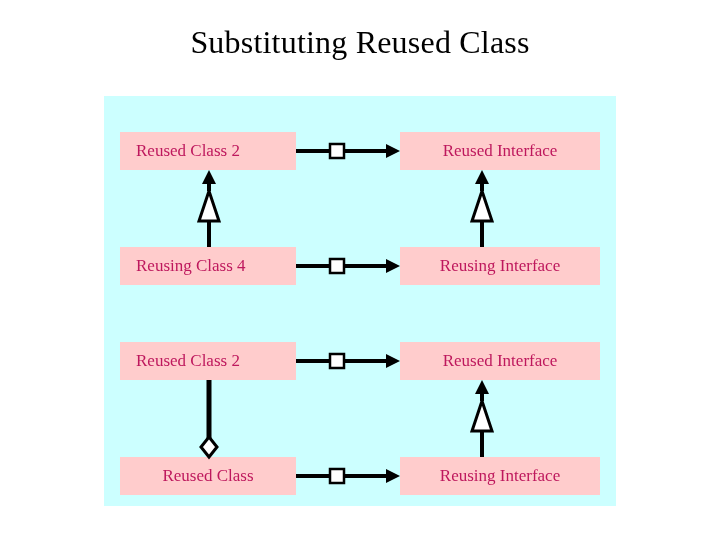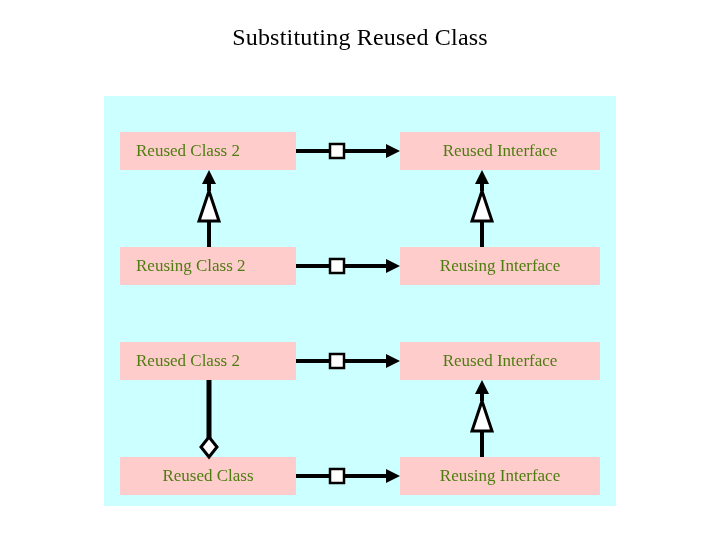--- a/index.html
+++ b/index.html
@@ -12,37 +12,37 @@
     background: #ffffff;
     font-family: "Liberation Serif", serif;
     overflow: hidden;
   }
   #page-title {
     position: absolute;
     left: 0;
     top: 24px;
     width: 720px;
     text-align: center;
-    font-size: 24px;
+    font-size: 32px;
     color: #000000;
     font-family: "Liberation Serif", serif;
     letter-spacing: 0.2px;
   }
   #diagram {
     position: absolute;
     left: 104px;
     top: 96px;
     width: 512px;
     height: 410px;
     background: #ccffff;
   }
   .box {
     position: absolute;
     background: #ffcccc;
-    color: #4d7c0f;
+    color: #be185d;
     font-size: 17px;
     font-family: "Liberation Serif", serif;
     display: flex;
     align-items: center;
     justify-content: center;
     box-sizing: border-box;
   }
   .box.left-align {
     justify-content: flex-start;
     padding-left: 16px;
@@ -60,21 +60,21 @@
 <body>
 
 <div id="page-title">Substituting Reused Class</div>
 
 <div id="diagram">
 
   <div class="box left-align" style="left:16px; top:36px; width:176px; height:38px;">Reused Class 2</div>
 
   <div class="box" style="left:296px; top:36px; width:200px; height:38px;">Reused Interface</div>
 
-  <div class="box left-align" style="left:16px; top:151px; width:176px; height:38px;">Reusing Class 2</div>
+  <div class="box left-align" style="left:16px; top:151px; width:176px; height:38px;">Reusing Class 4</div>
 
   <div class="box" style="left:296px; top:151px; width:200px; height:38px;">Reusing Interface</div>
 
   <div class="box left-align" style="left:16px; top:246px; width:176px; height:38px;">Reused Class 2</div>
 
   <div class="box" style="left:296px; top:246px; width:200px; height:38px;">Reused Interface</div>
 
   <div class="box" style="left:16px; top:361px; width:176px; height:38px;">Reused Class</div>
 
   <div class="box" style="left:296px; top:361px; width:200px; height:38px;">Reusing Interface</div>

